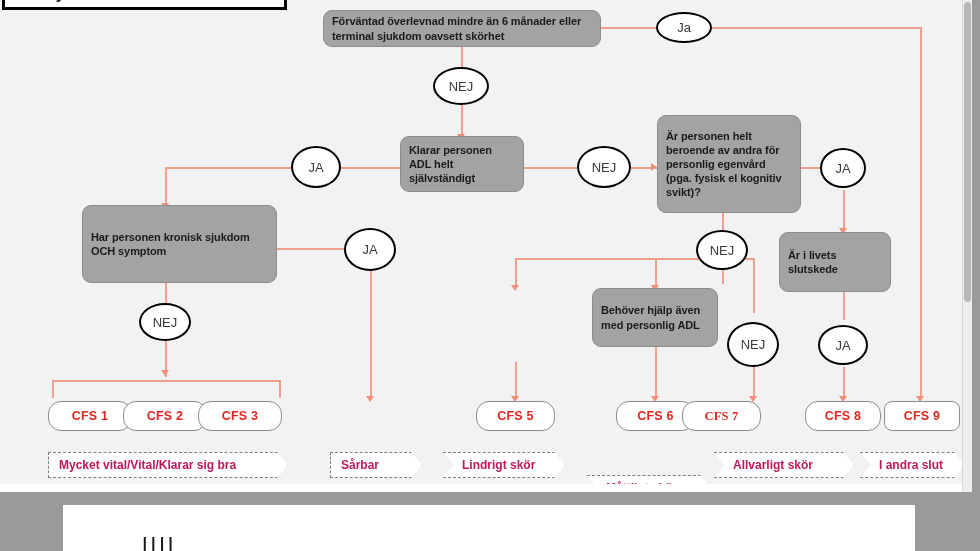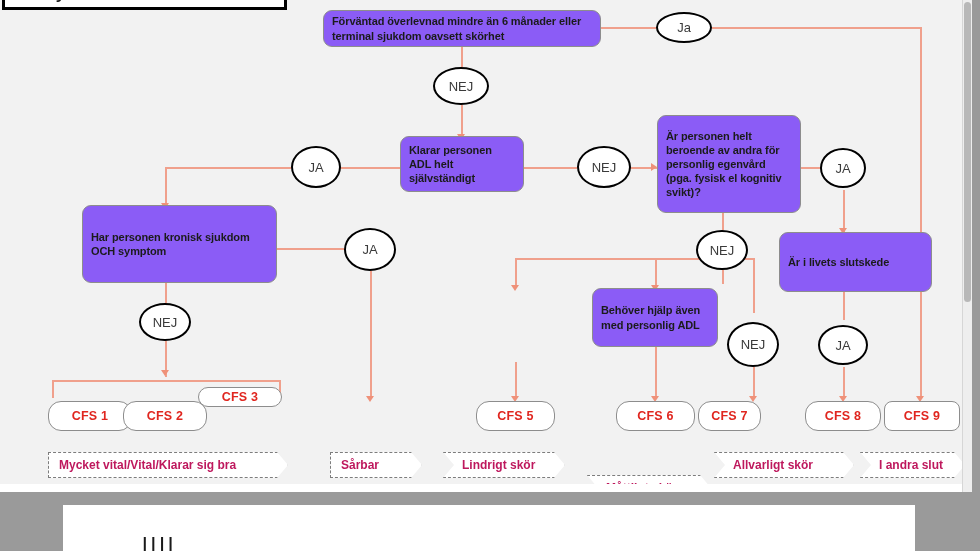--- a/index.html
+++ b/index.html
@@ -24,21 +24,21 @@
     position:absolute;left:2px;top:-22px;width:285px;height:32px;
     background:#ffffff;border:3px solid #000000;box-sizing:border-box;
     display:flex;align-items:center;
   }
   .title-box span{
     font-size:17px;font-weight:bold;color:#1a1a1a;padding-left:8px;letter-spacing:.2px;
   }
 
   
   .node{
-    position:absolute;background:#8b5cf6;border:1px solid #8d8d8d;
+    position:absolute;background:#a3a3a3;border:1px solid #8d8d8d;
     border-radius:9px;box-sizing:border-box;
     display:flex;align-items:center;
     padding:5px 8px;
     font-size:11px;font-weight:bold;color:#1b1b1b;line-height:1.28;
     letter-spacing:-0.1px;
   }
 
   .oval{
     position:absolute;background:#ffffff;border:2.5px solid #000000;
     border-radius:50%;box-sizing:border-box;
@@ -173,21 +173,21 @@
     </div>
 
     <div class="node" style="left:323px;top:10px;width:278px;height:37px;">Förväntad överlevnad mindre än 6 månader eller terminal sjukdom oavsett skörhet</div>
 
     <div class="node" style="left:400px;top:136px;width:124px;height:56px;">Klarar personen ADL helt självständigt</div>
 
     <div class="node" style="left:657px;top:115px;width:144px;height:98px;">Är personen helt beroende av andra för personlig egenvård (pga. fysisk el kognitiv svikt)?</div>
 
     <div class="node" style="left:82px;top:205px;width:195px;height:78px;">Har personen kronisk sjukdom OCH symptom</div>
 
-    <div class="node" style="left:779px;top:232px;width:153px;height:60px;">Är i livets slutskede</div>
+    <div class="node" style="left:779px;top:232px;width:112px;height:60px;">Är i livets slutskede</div>
 
 
     <div class="node" style="left:592px;top:288px;width:126px;height:59px;">Behöver hjälp även med personlig ADL</div>
 
     <div class="oval" style="left:656px;top:12px;width:56px;height:31px;">Ja</div>
 
     <div class="oval" style="left:433px;top:67px;width:56px;height:38px;">NEJ</div>
 
     <div class="oval" style="left:291px;top:146px;width:50px;height:42px;">JA</div>
 
@@ -200,24 +200,24 @@
     <div class="oval" style="left:696px;top:230px;width:52px;height:40px;">NEJ</div>
 
     <div class="oval" style="left:139px;top:303px;width:52px;height:38px;">NEJ</div>
 
     <div class="oval" style="left:727px;top:322px;width:52px;height:45px;">NEJ</div>
 
     <div class="oval" style="left:818px;top:325px;width:50px;height:40px;">JA</div>
 
     <div class="cfs" style="left:48px;top:401px;width:84px;height:30px;">CFS 1</div>
     <div class="cfs" style="left:123px;top:401px;width:84px;height:30px;">CFS 2</div>
-    <div class="cfs" style="left:198px;top:387px;width:84px;height:20px;">CFS 3</div>
+    <div class="cfs" style="left:198px;top:401px;width:84px;height:30px;">CFS 3</div>
     <div class="cfs" style="left:476px;top:401px;width:79px;height:30px;">CFS 5</div>
     <div class="cfs" style="left:616px;top:401px;width:79px;height:30px;">CFS 6</div>
-    <div class="cfs" style="left:698px;top:401px;width:63px;height:30px;">CFS 7</div>
+    <div class="cfs" style="left:682px;top:401px;width:79px;height:30px;font-family:Liberation Serif, serif;">CFS 7</div>
     <div class="cfs" style="left:805px;top:401px;width:76px;height:30px;">CFS 8</div>
     <div class="cfs" style="left:884px;top:401px;width:76px;height:30px;border-radius:8px;">CFS 9</div>
 
     <div class="banner chev-r" style="left:48px;top:452px;width:240px;">Mycket vital/Vital/Klarar sig bra</div>
     <div class="banner chev-r" style="left:330px;top:452px;width:92px;">Sårbar</div>
     <div class="banner chev-both" style="left:443px;top:452px;width:122px;">Lindrigt skör</div>
     <div class="banner chev-both" style="left:587px;top:452px;width:124px;margin-top:23px;">Måttligt skör</div>
     <div class="banner chev-both" style="left:714px;top:452px;width:140px;">Allvarligt skör</div>
     <div class="banner chev-both" style="left:860px;top:452px;width:105px;">I andra slut</div>
 

